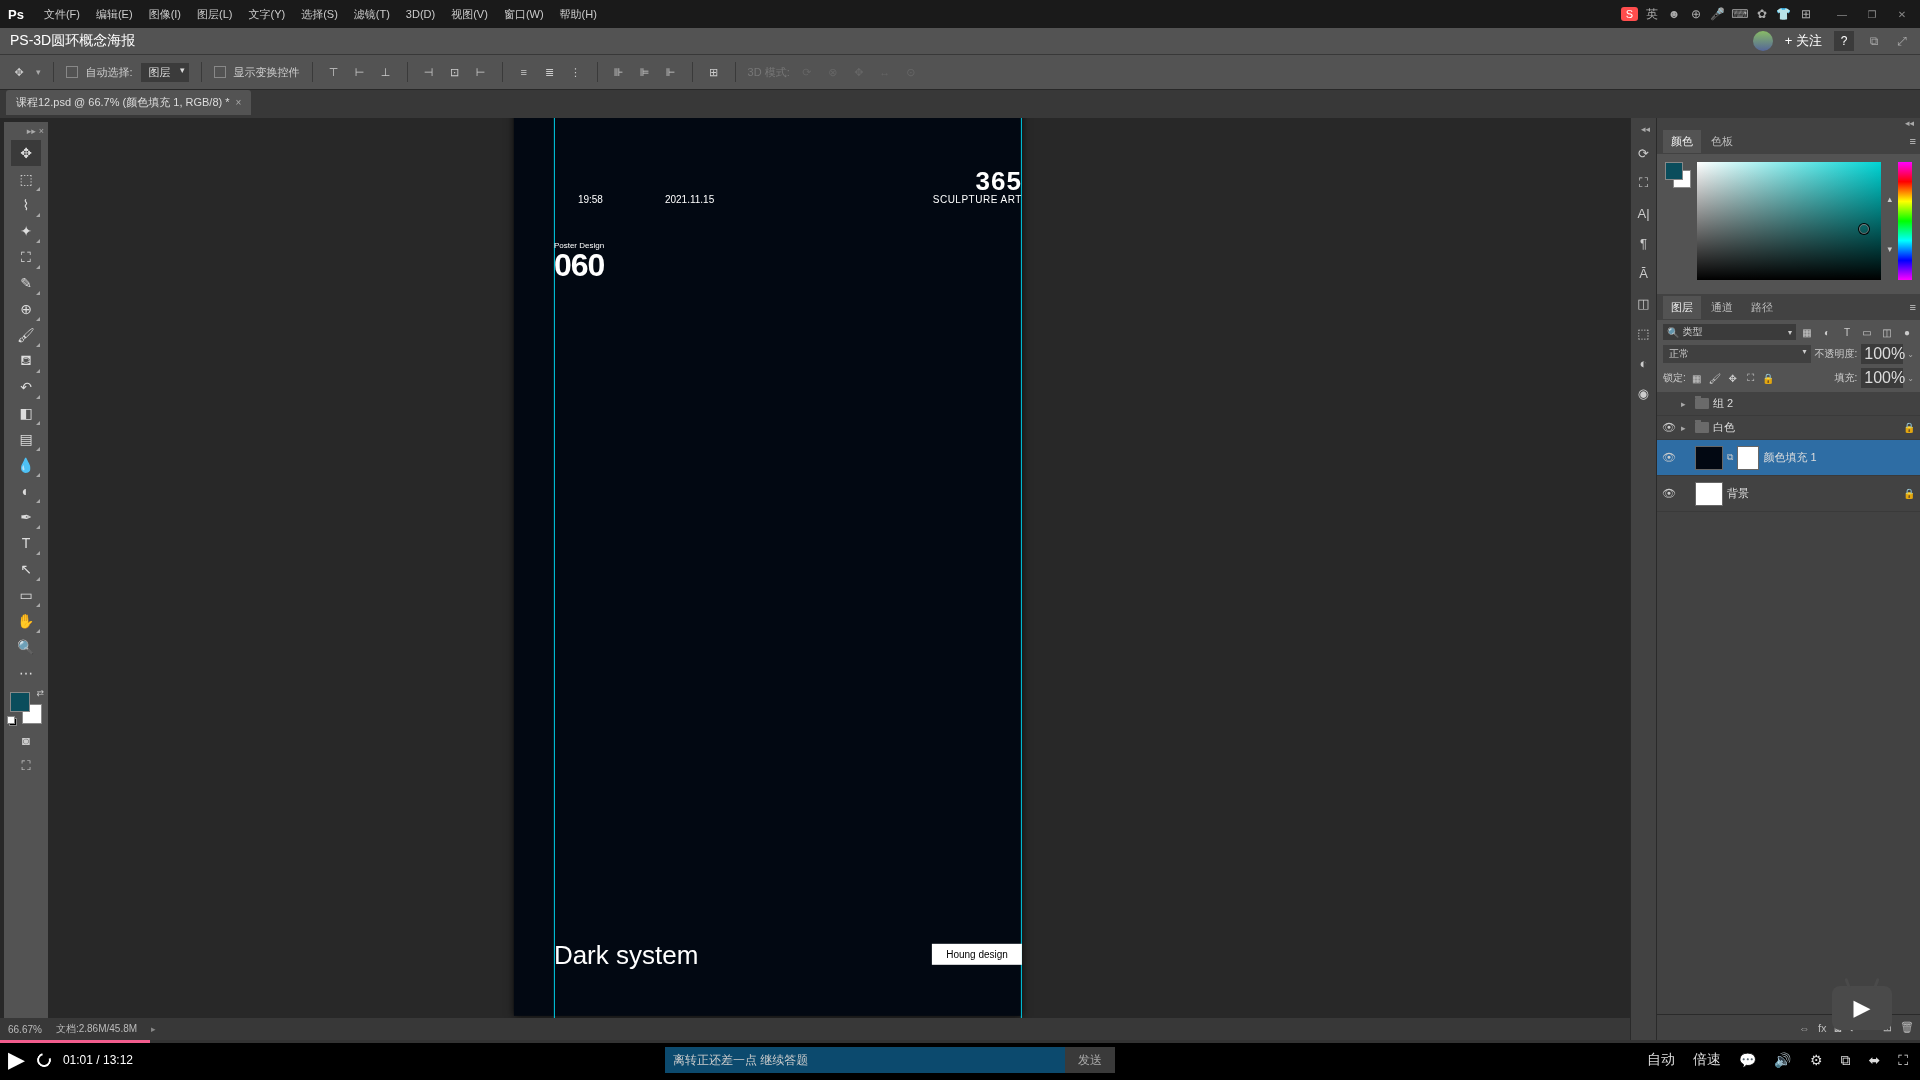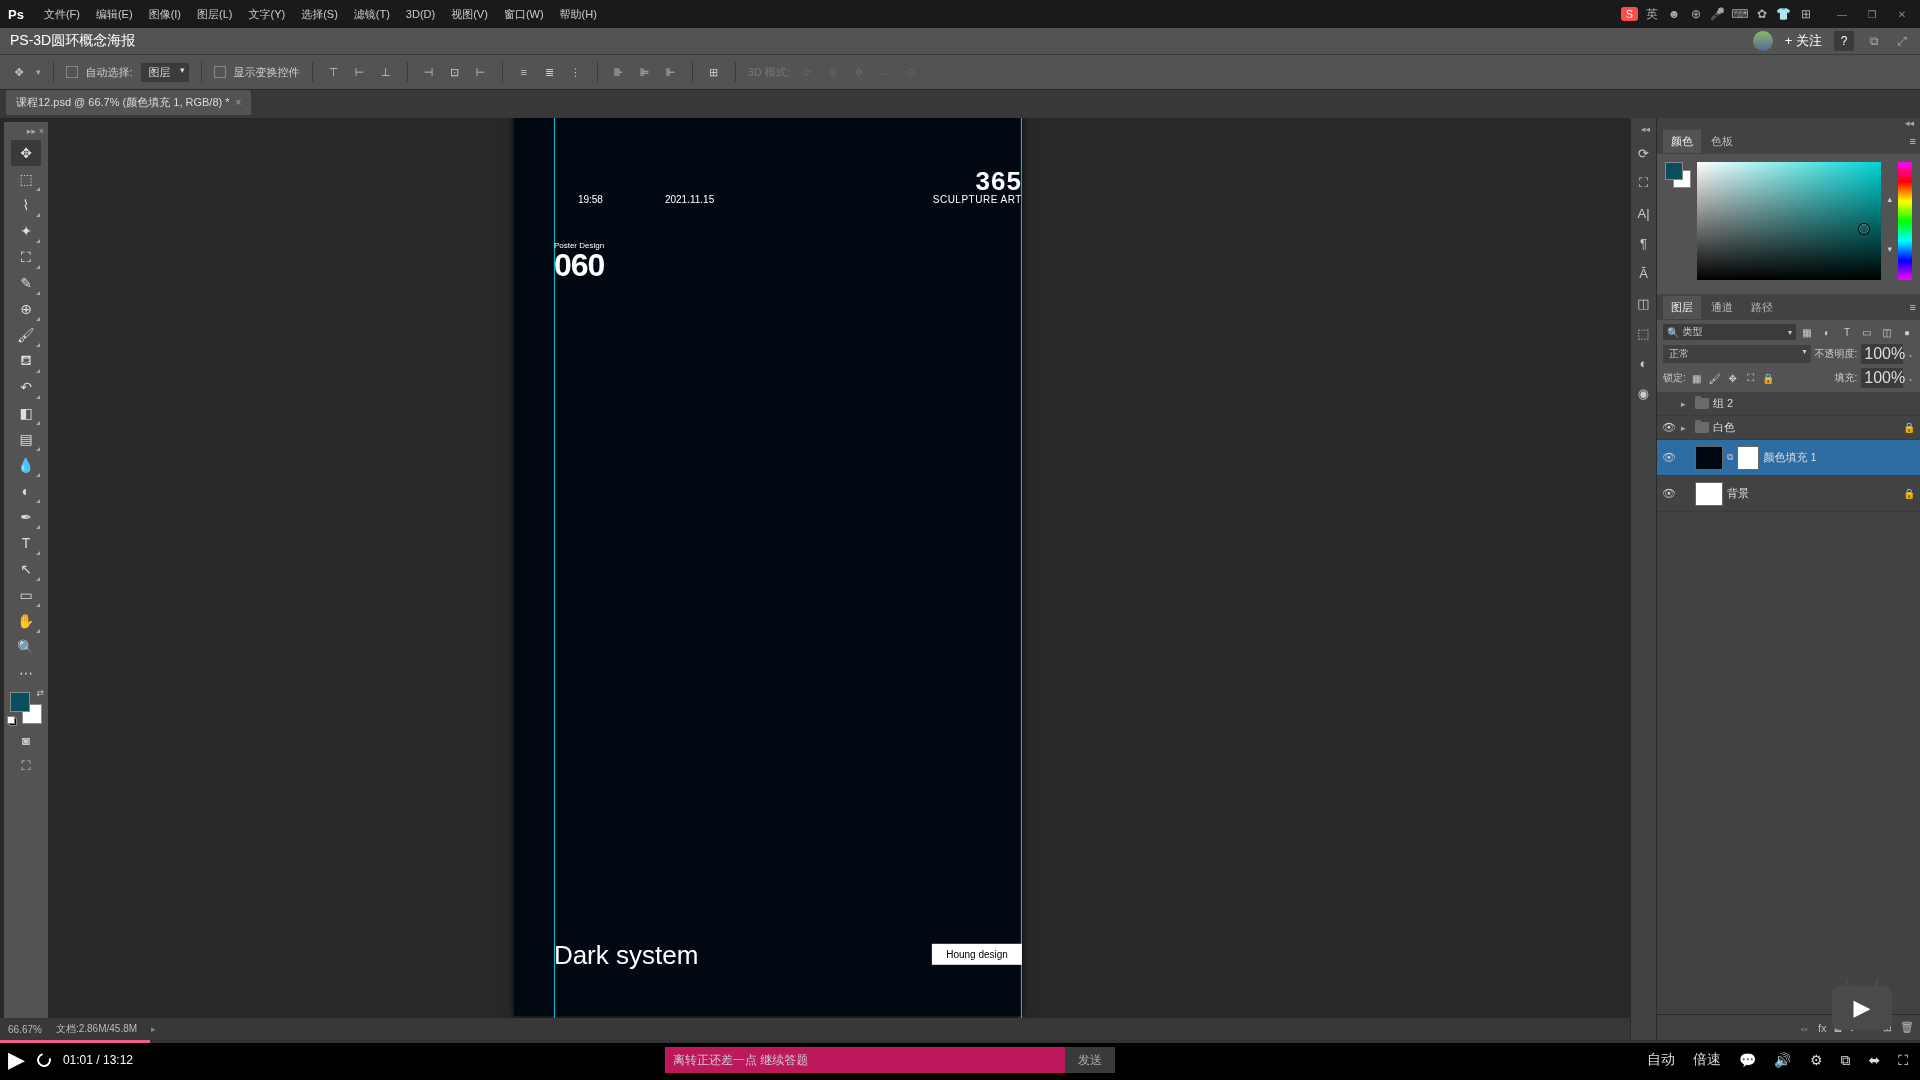--- a/index.html
+++ b/index.html
@@ -106,21 +106,21 @@
 .status-inner{position:absolute;bottom:0;left:0;right:266px;height:22px;background:#383838;color:#bbb;font-size:10px;display:flex;align-items:center;padding:0 8px;gap:14px}
 .video-controls{position:absolute;left:0;right:0;bottom:0;height:40px;background:#000;display:flex;align-items:center;color:#fff;font-size:12px;z-index:10}
 .vc-progress{position:absolute;top:0;left:0;right:0;height:3px;background:#333}
 .vc-progress-fill{height:100%;width:7.8%;background:#f25d8e}
 .vc-left{display:flex;align-items:center;gap:12px;padding-left:8px}
 .vc-play{font-size:22px}
 .vc-loop{width:14px;height:14px;border:2px solid #fff;border-radius:50%;border-top-color:transparent;transform:rotate(30deg)}
 .vc-time{font-size:12px}
 .vc-right{margin-left:auto;display:flex;align-items:center;gap:18px;padding-right:12px}
 .vc-input-wrap{display:flex;align-items:center}
-.vc-input{width:400px;height:26px;background:#be185d;color:#ccc;font-size:12px;padding:0 8px;border:none;display:flex;align-items:center}
+.vc-input{width:400px;height:26px;background:#0c4a6e;color:#ccc;font-size:12px;padding:0 8px;border:none;display:flex;align-items:center}
 .vc-send{width:50px;height:26px;background:#3a3a3a;color:#aaa;display:flex;align-items:center;justify-content:center;font-size:12px}
 .vc-icon{font-size:14px;color:#ddd}
 .bili-logo{position:absolute;right:28px;bottom:50px;width:60px;height:44px;background:#4a4a4a;border-radius:8px;display:flex;align-items:center;justify-content:center;color:#fff;font-size:22px;z-index:5}
 .bili-logo::before,.bili-logo::after{content:"";position:absolute;top:-8px;width:3px;height:10px;background:#4a4a4a;border-radius:2px}
 .bili-logo::before{left:14px;transform:rotate(-20deg)}
 .bili-logo::after{right:14px;transform:rotate(20deg)}
 </style>
 </head>
 <body>
 

